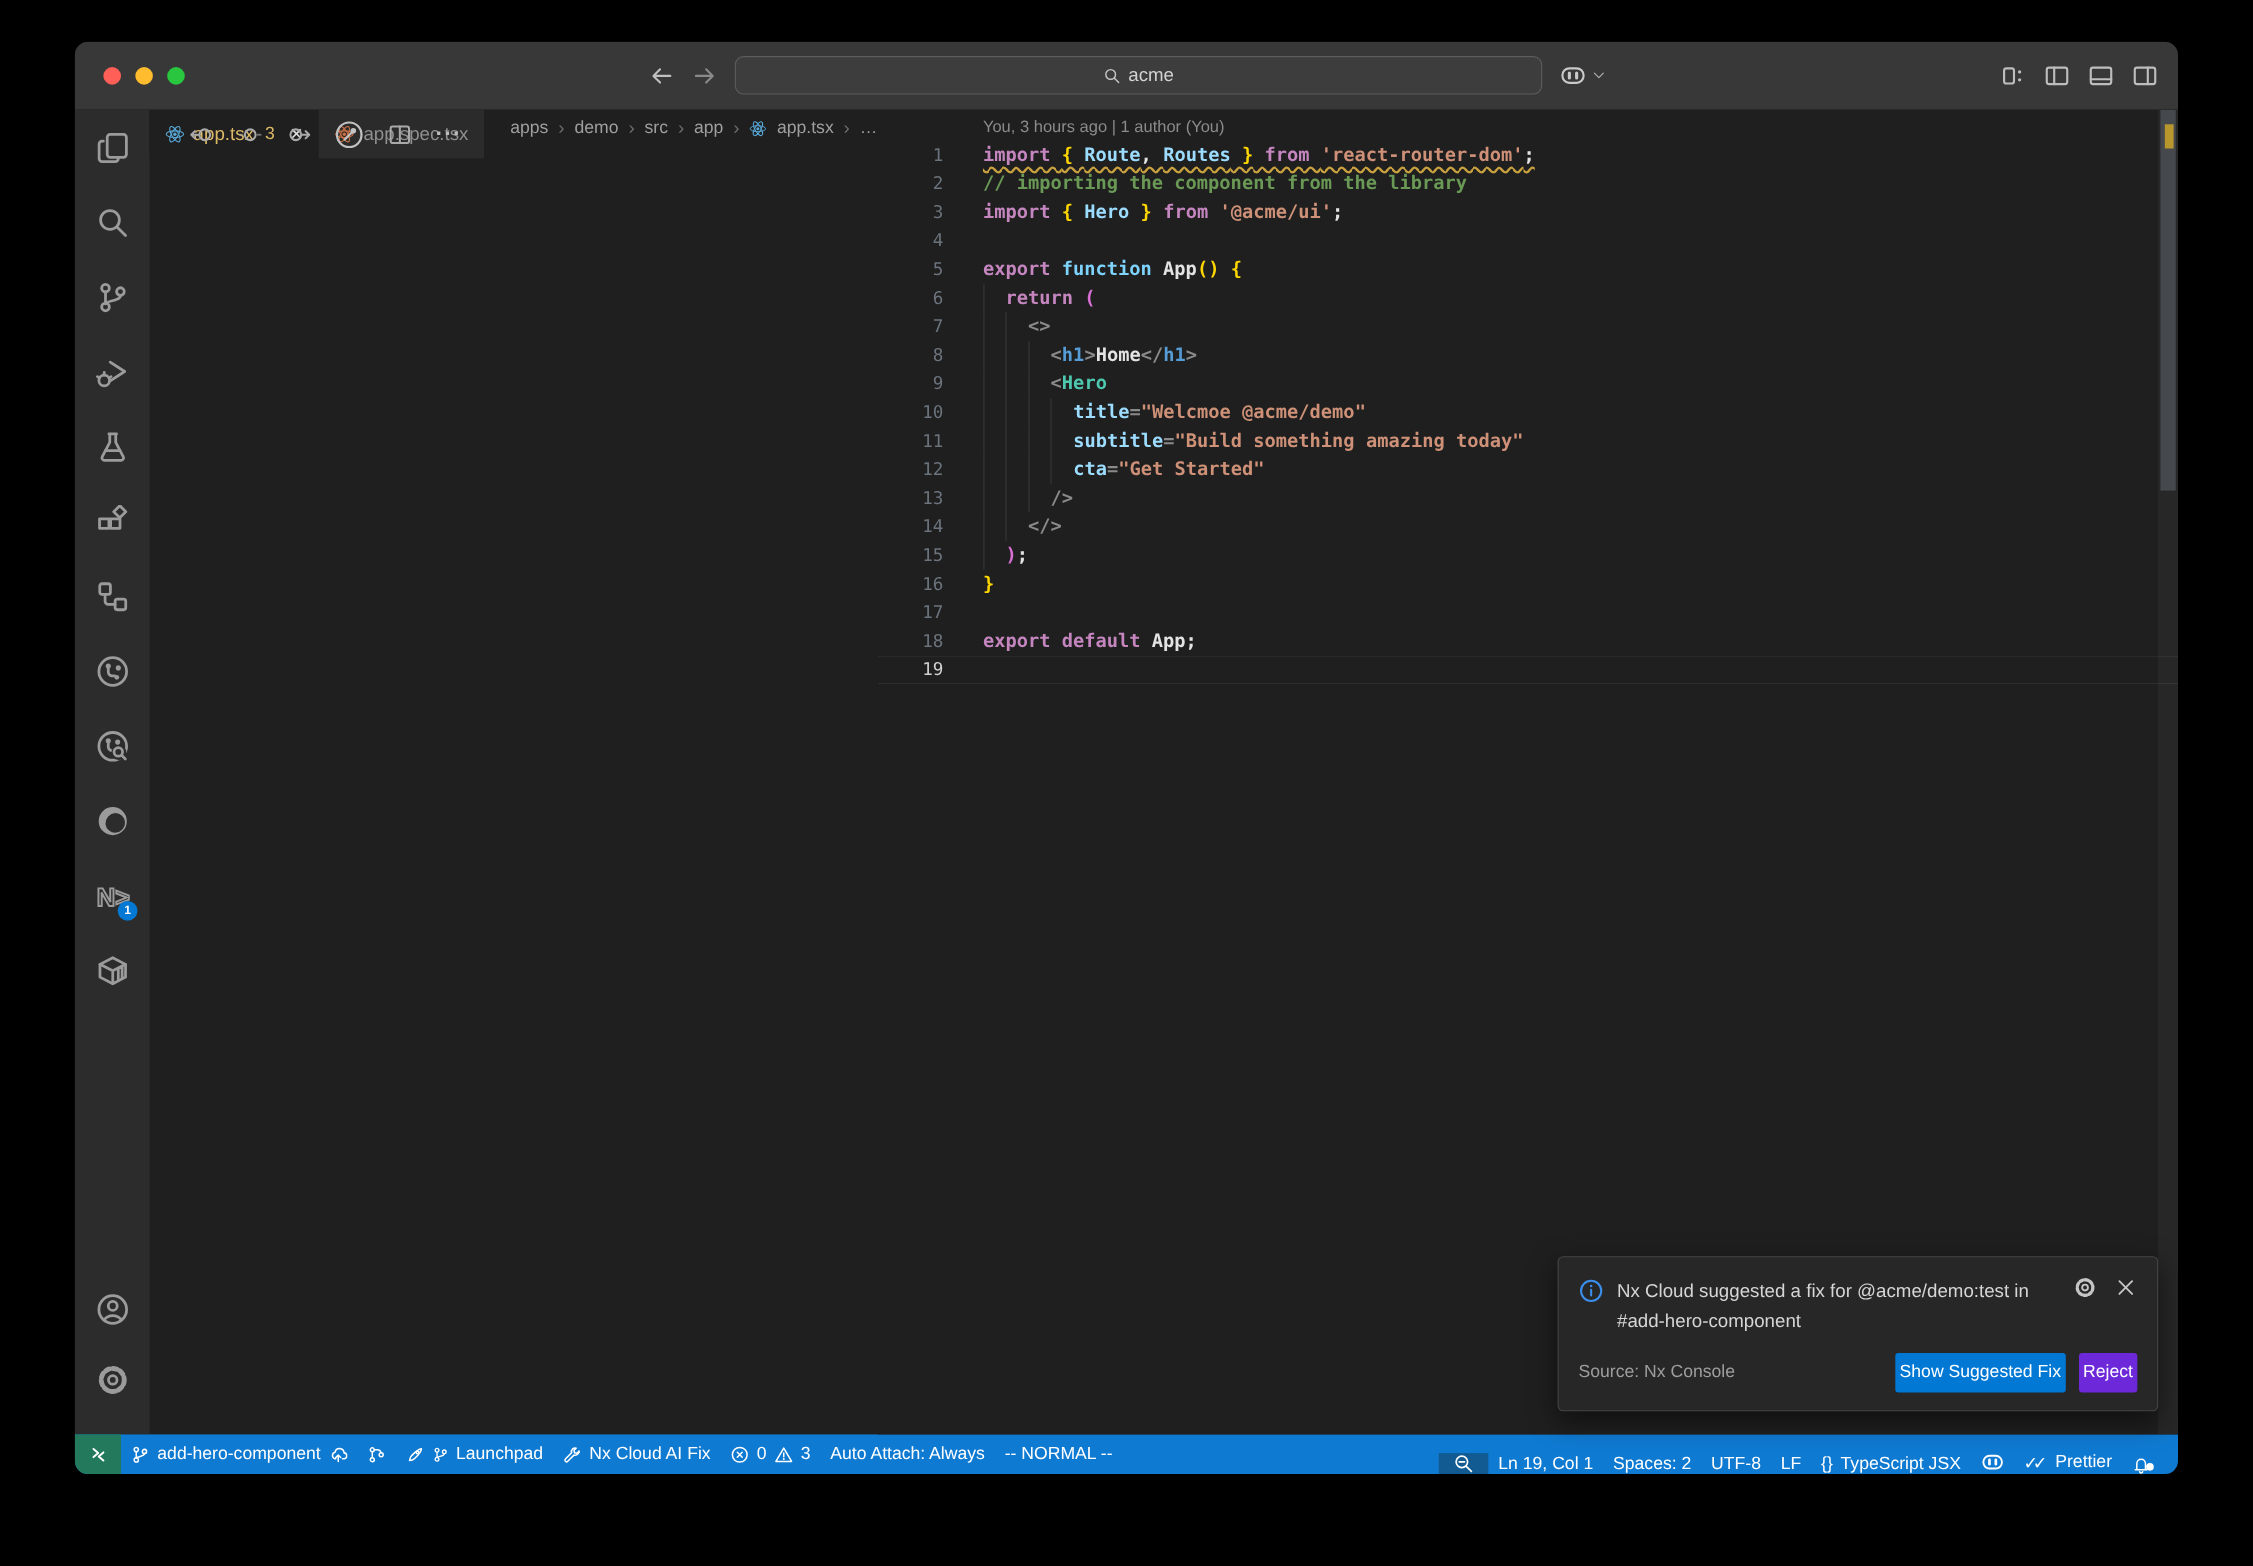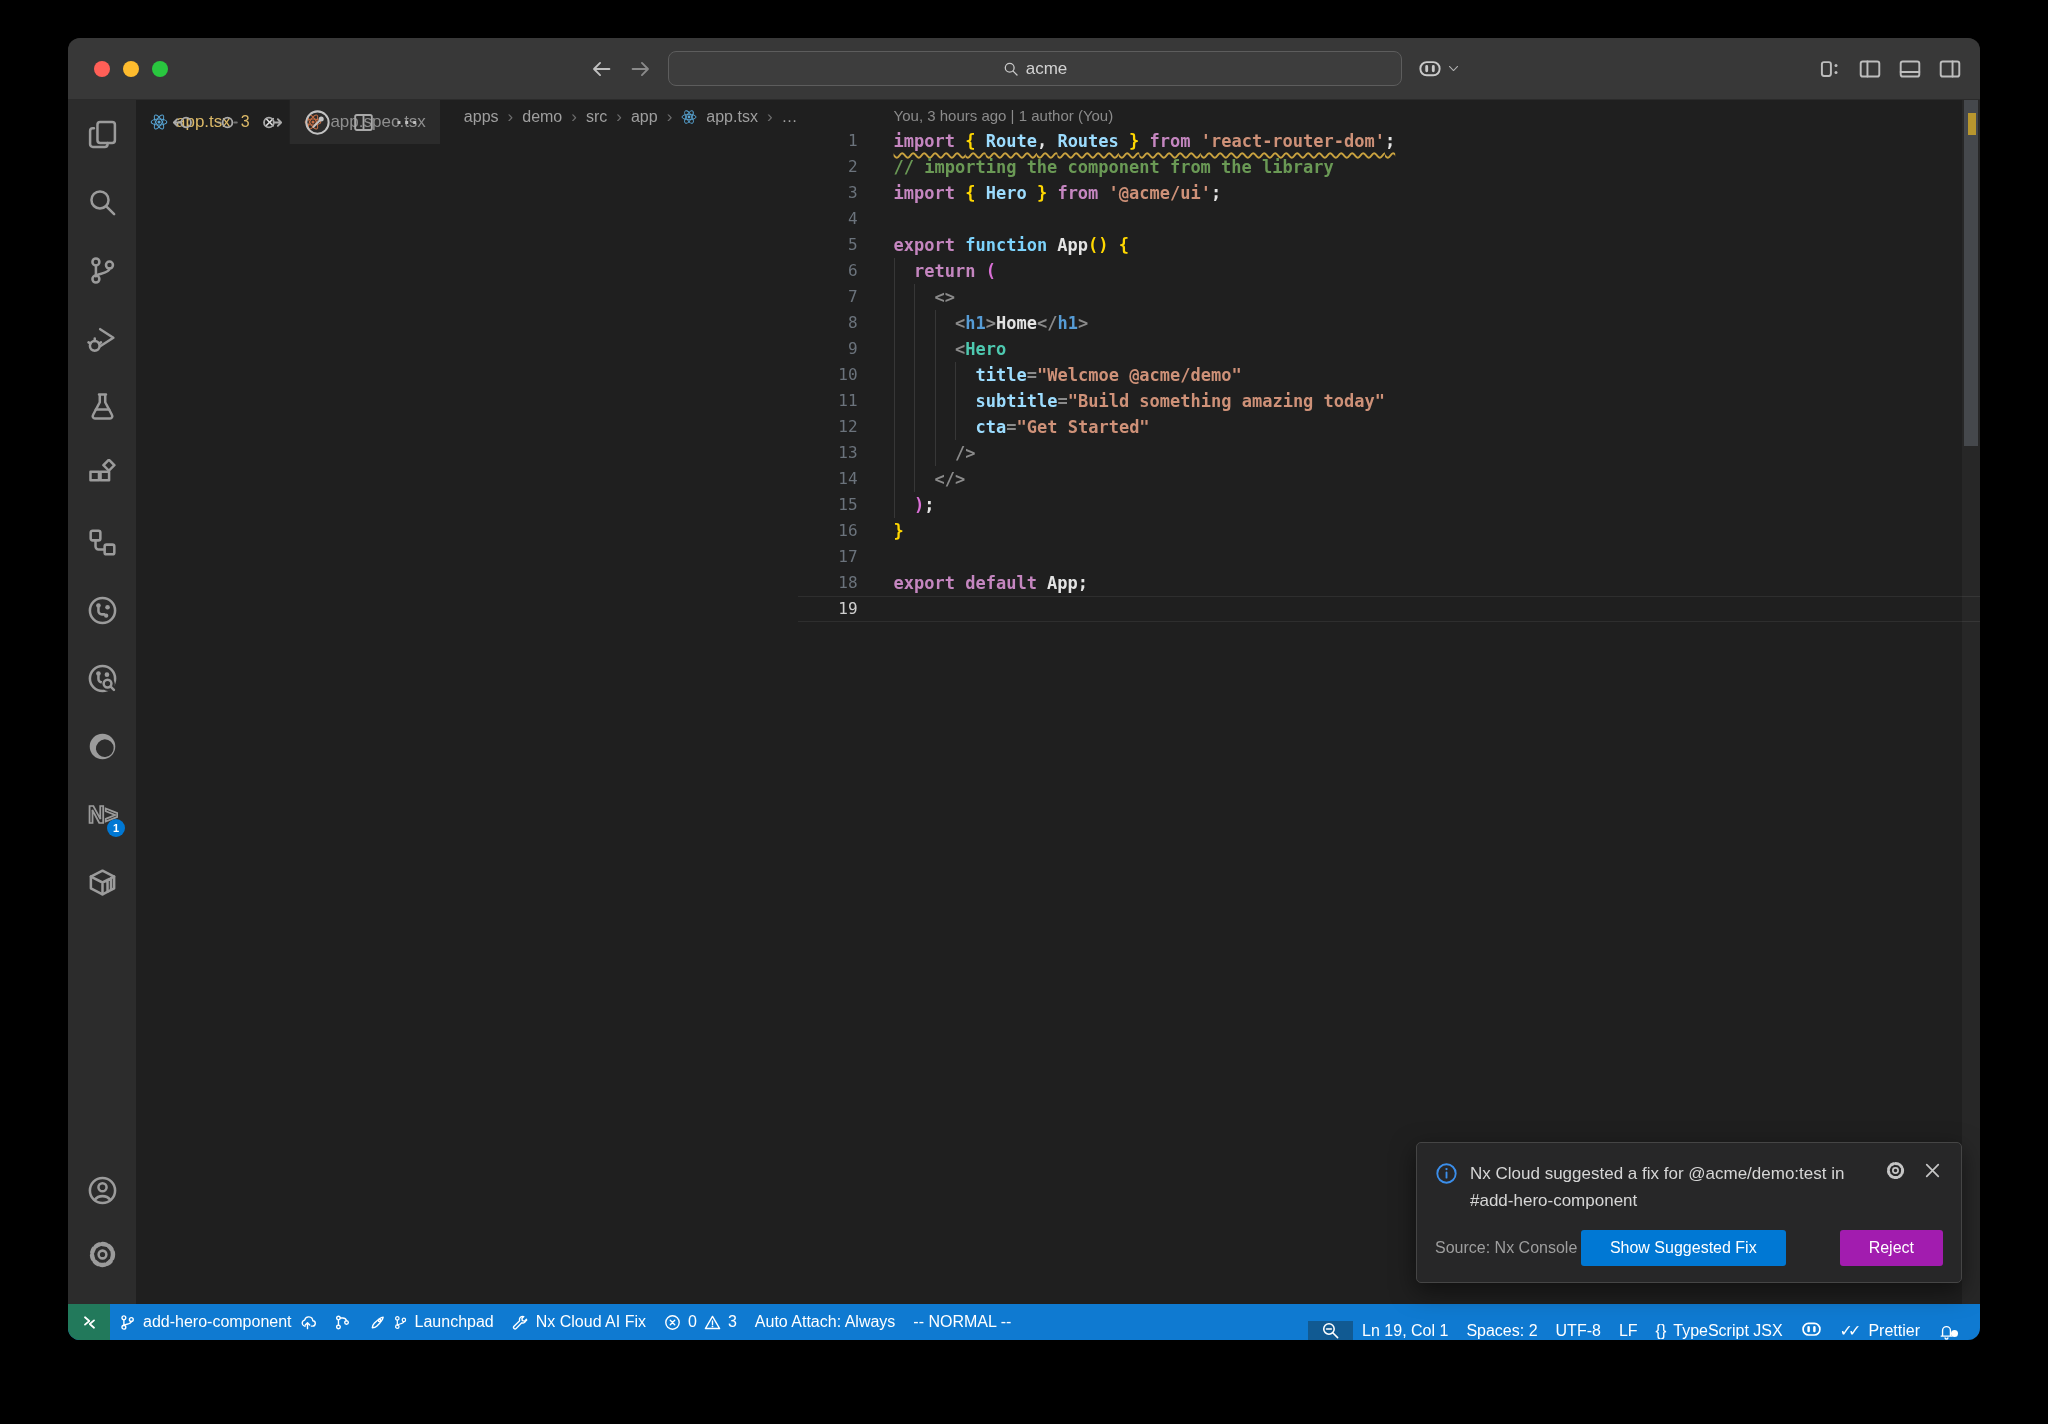--- a/index.html
+++ b/index.html
@@ -93,22 +93,22 @@
     box-shadow:0 8px 24px rgba(0,0,0,.5); padding:17px 18px 16px 18px; z-index:5;
   }
   .notif-head { display:flex; align-items:flex-start; }
   .notif-head .ic.info { width:23px; height:23px; flex:none; margin-top:2px; }
   .notif-msg { width:486px; margin-left:12px; color:#d6d6d6; font-size:17px; line-height:27px; }
   .notif-controls { margin-left:auto; display:flex; gap:16px; align-items:center; color:#c5c5c5; }
   .notif-controls .ic { width:21px; height:21px; cursor:pointer; }
   .notif-foot { display:flex; align-items:center; margin-top:16px; }
   .notif-source { color:#9e9e9e; font-size:16px; }
   .notif-buttons { margin-left:auto; display:flex; gap:12px; }
-  .btn { border:none; font-family:inherit; font-size:16px; color:#fff; padding:9px 29px; border-radius:3px; cursor:pointer; }
-  .btn.secondary { background:#a21caf;margin-left:42px; }
+  .btn { border:none; font-family:inherit; font-size:16px; color:#fff; padding:9px 4px; border-radius:3px; cursor:pointer; }
+  .btn.secondary { background:#6d28d9; }
   .ic svg { width:100%; height:100%; display:block; }
 </style>
 </head>
 <body>
 
 <div class="window">
 
   <div class="titlebar">
     <div class="lights">
       <span class="light" style="background:#ff5f57"></span>

